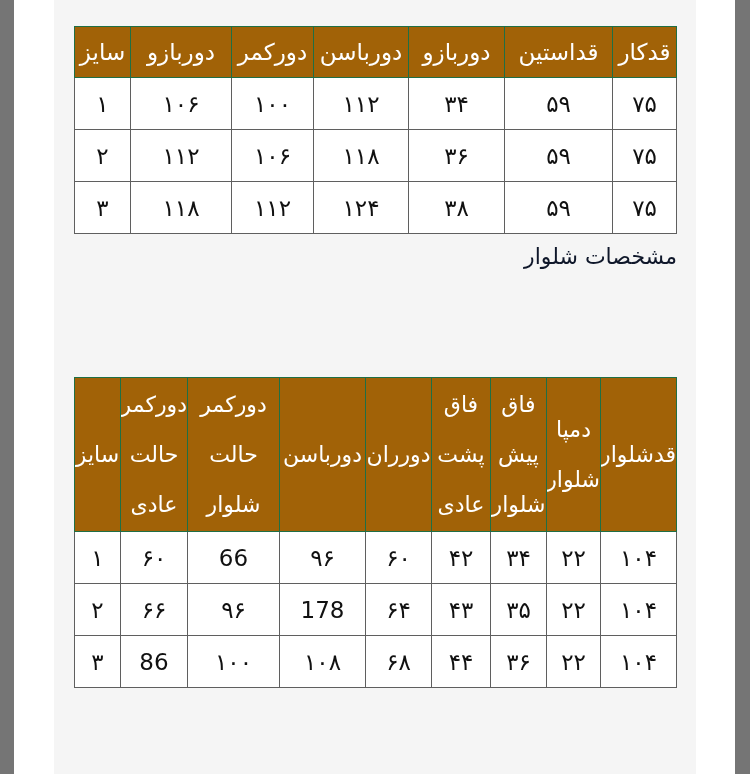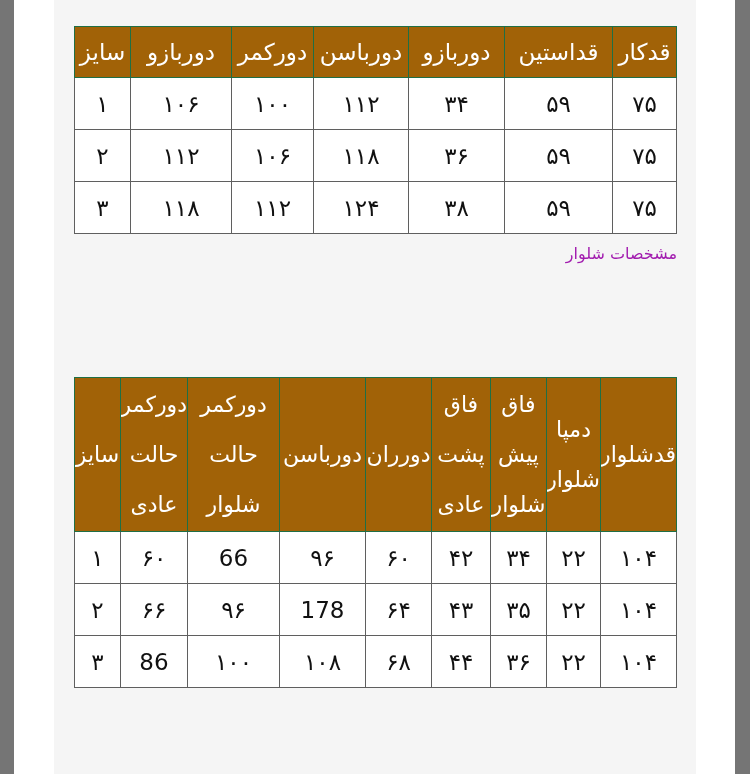--- a/index.html
+++ b/index.html
@@ -28,21 +28,21 @@
     #shirt-table { left: 74px; top: 26px; width: 602px; }
     #shirt-table th { height: 50px; font-size: 23px; white-space: nowrap; }
     #shirt-table td { height: 51px; }
 
     #pants-table { left: 74px; top: 377px; width: 602px; }
     #pants-table th { height: 153px; font-size: 22px; line-height: 50px; }
     #pants-table td { height: 51px; }
 
     .section-title {
       position: absolute; right: 73px; top: 244px;
-      direction: rtl; font-size: 16px; color: #a21caf;
+      direction: rtl; font-size: 22px; color: #0f172a;
     }
   </style>
 </head>
 <body>
 
 <div class="edge-left"></div>
 <div class="edge-right"></div>
 <div class="panel"></div>
 
 <table id="shirt-table" class="size-table">

